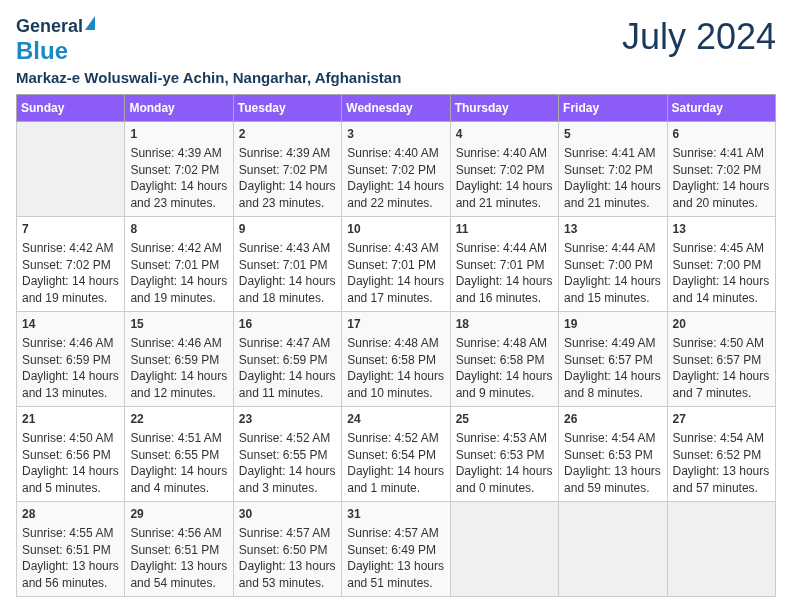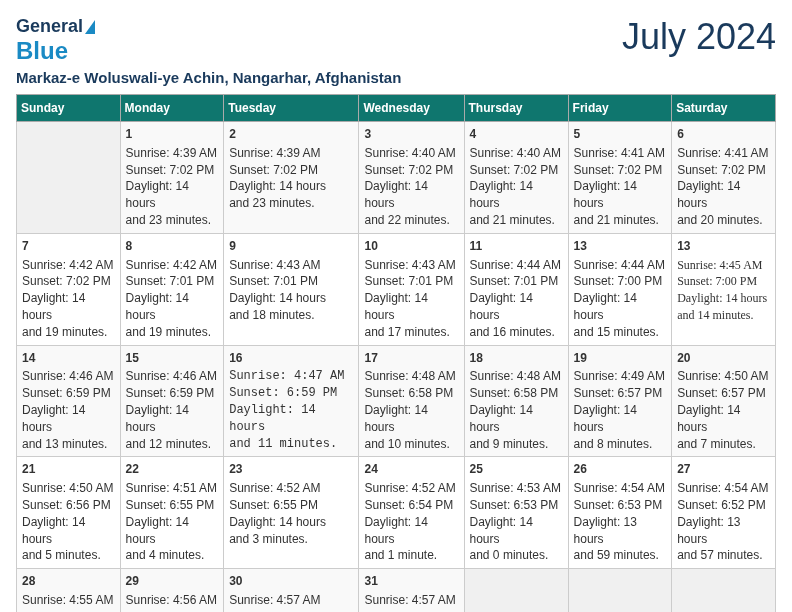--- a/index.html
+++ b/index.html
@@ -34,42 +34,41 @@
     .logo-triangle {
       width: 0;
       height: 0;
       border-left: 10px solid transparent;
       border-bottom: 14px solid #1a8ac4;
       display: inline-block;
       margin-left: 2px;
     }
     .logo-line {
       display: flex;
-      align-items: center;
     }
     .month-title {
       font-size: 36px;
       font-weight: normal;
       color: #1a3a5c;
       text-align: right;
     }
     .location-title {
       text-align: left;
       font-size: 15px;
       color: #1a3a5c;
       font-weight: bold;
       margin-bottom: 8px;
     }
     table {
       width: 100%;
       border-collapse: collapse;
       font-size: 11px;
     }
     thead tr th {
-      background: #0f766e;
+      background: #8b5cf6;
       color: #fff;
       padding: 6px 4px;
       text-align: left;
       font-size: 12px;
       font-weight: bold;
       border: 1px solid #aaa;
     }
     tbody tr td {
       border: 1px solid #ccc;
       vertical-align: top;
@@ -210,21 +209,21 @@
         </td>
         <td>
           <span class="day-num">13</span>
           <div class="cell-info" style="white-space: pre-line;">Sunrise: 4:44 AM
 Sunset: 7:00 PM
 Daylight: 14 hours
 and 15 minutes.</div>
         </td>
         <td>
           <span class="day-num">13</span>
-          <div class="cell-info" style="white-space: pre-line; font-family: Liberation Serif, serif;">Sunrise: 4:45 AM
+          <div class="cell-info" style="white-space: pre-line;">Sunrise: 4:45 AM
 Sunset: 7:00 PM
 Daylight: 14 hours
 and 14 minutes.</div>
         </td>
       </tr>
       <tr>
         <td>
           <span class="day-num">14</span>
           <div class="cell-info" style="white-space: pre-line;">Sunrise: 4:46 AM
 Sunset: 6:59 PM
@@ -233,21 +232,21 @@
         </td>
         <td>
           <span class="day-num">15</span>
           <div class="cell-info" style="white-space: pre-line;">Sunrise: 4:46 AM
 Sunset: 6:59 PM
 Daylight: 14 hours
 and 12 minutes.</div>
         </td>
         <td>
           <span class="day-num">16</span>
-          <div class="cell-info" style="white-space: pre-line; font-family: Liberation Mono, monospace;">Sunrise: 4:47 AM
+          <div class="cell-info" style="white-space: pre-line;">Sunrise: 4:47 AM
 Sunset: 6:59 PM
 Daylight: 14 hours
 and 11 minutes.</div>
         </td>
         <td>
           <span class="day-num">17</span>
           <div class="cell-info" style="white-space: pre-line;">Sunrise: 4:48 AM
 Sunset: 6:58 PM
 Daylight: 14 hours
 and 10 minutes.</div>

